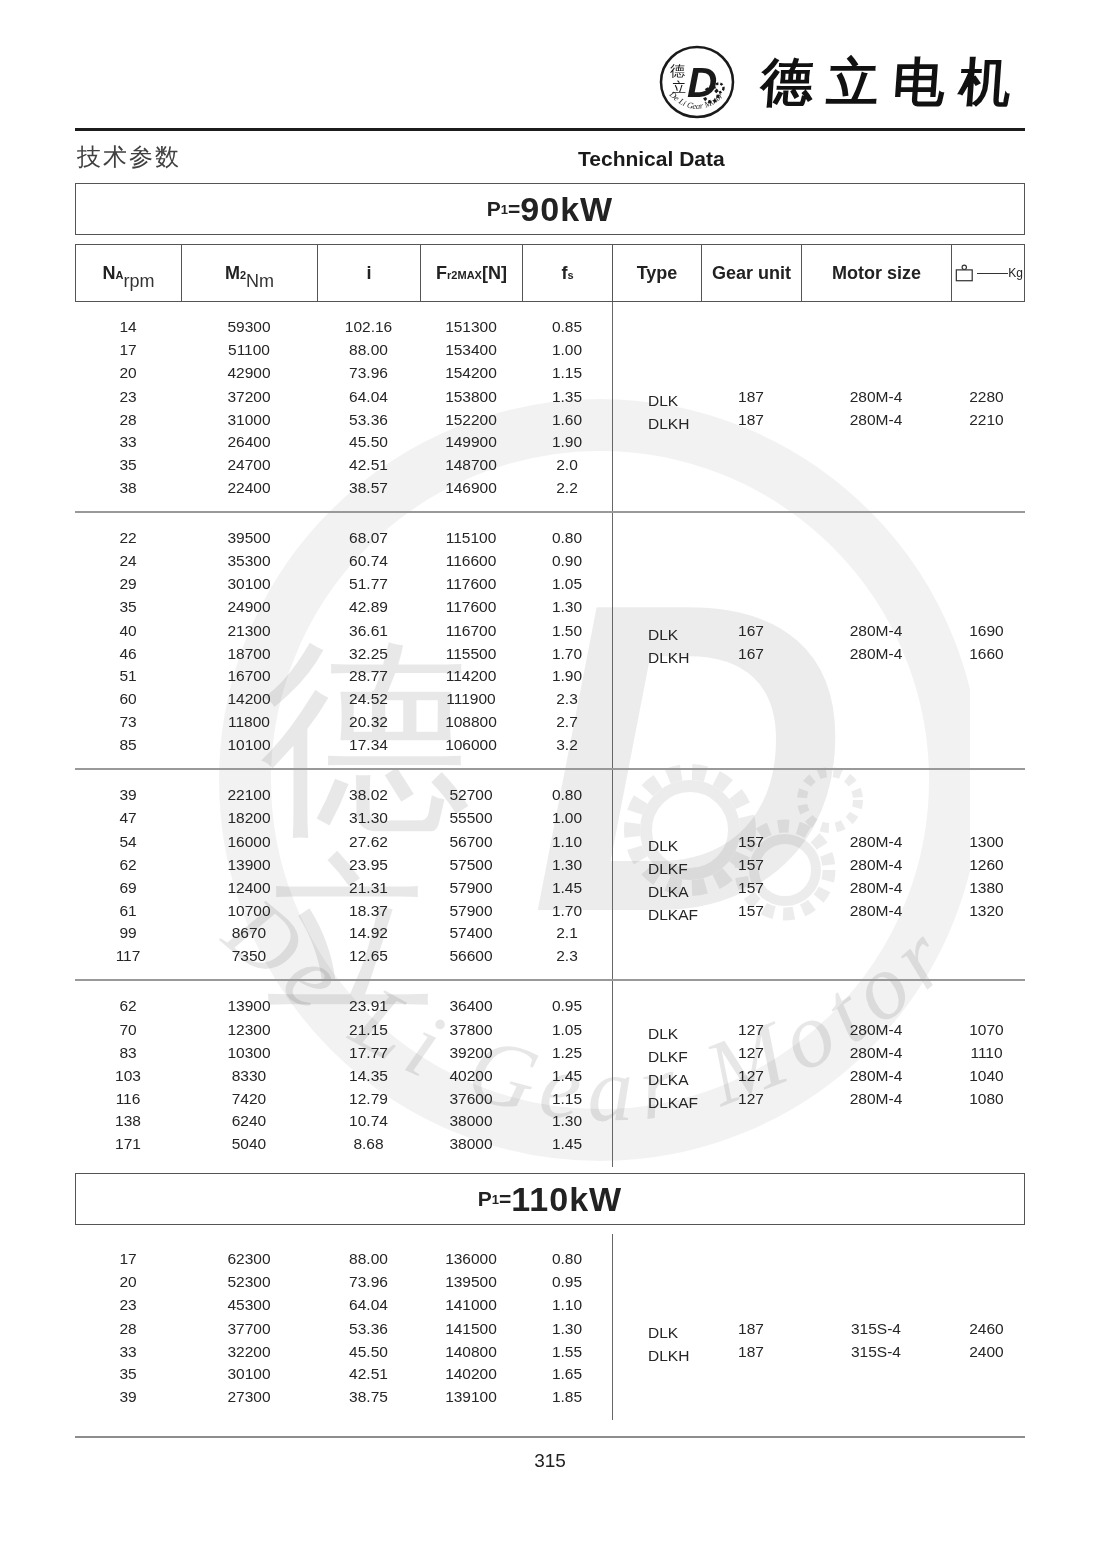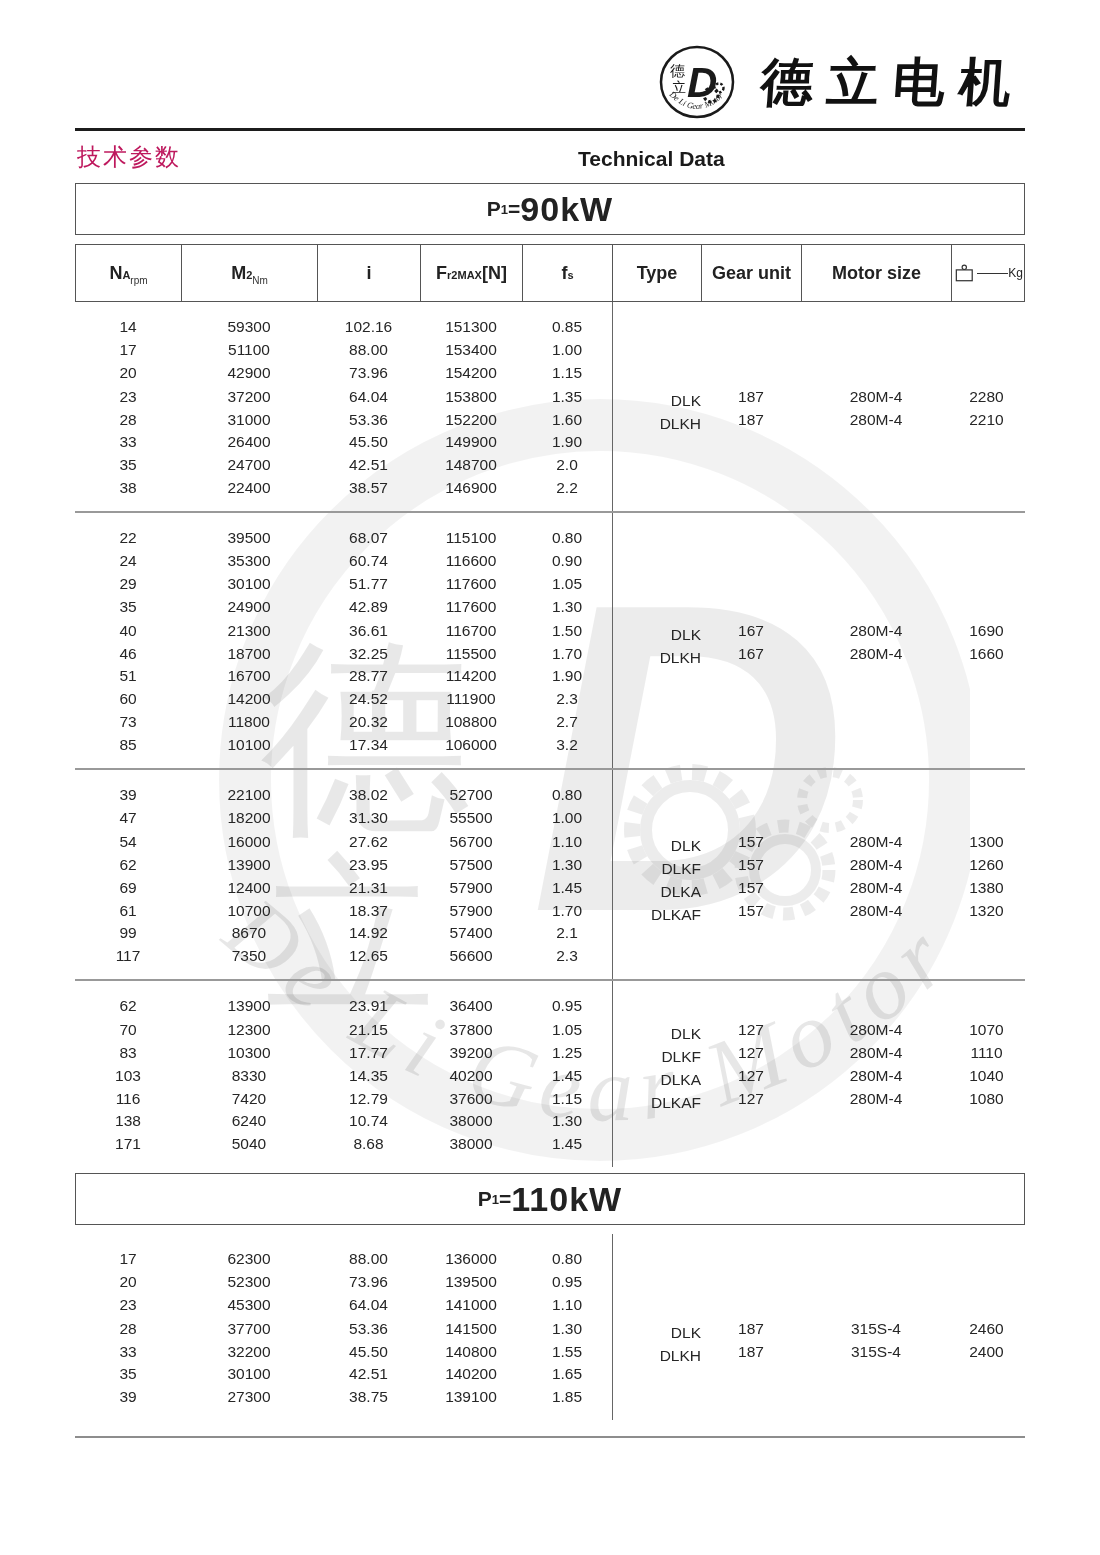--- a/index.html
+++ b/index.html
@@ -18,21 +18,21 @@
   .watermark{position:absolute;left:130px;top:380px;z-index:0;pointer-events:none;}
   
   .hdr{display:flex;justify-content:flex-end;align-items:center;gap:24px;height:86px;margin-bottom:2px;}
   .brand{
     font-family:"Liberation Serif", serif;
     font-weight:bold;font-size:52px;letter-spacing:14px;
     color:#111;white-space:nowrap;transform:skewX(-4deg);
   }
   .toprule{border-top:3px solid #1c1c1c;}
   .titles{position:relative;height:46px;}
-  .title-cn{position:absolute;left:2px;top:10px;font-size:24px;letter-spacing:2px;color:#be185d;}
+  .title-cn{position:absolute;left:2px;top:10px;font-size:24px;letter-spacing:2px;color:#404040;}
   .title-en{position:absolute;left:503px;top:16px;font-size:21px;font-weight:bold;color:#1a1a1a;}
   
   .power-box{
     margin-top:6px;margin-bottom:9px;height:50px;
     border:1.5px solid #555;
     display:flex;align-items:center;justify-content:center;
   }
   .power-box .pp{font-weight:bold;font-size:21px;}
   .power-box .psub{font-weight:bold;font-size:13px;vertical-align:-3px;}
   .power-box .pval{font-weight:bold;font-size:34px;letter-spacing:1px;}
@@ -44,34 +44,34 @@
     height:56px;
   }
   .hcell{
     border-right:1.5px solid #555;
     display:flex;align-items:center;justify-content:center;
     line-height:1.05;
   }
   .hcell:last-child{border-right:none;}
   .hmain{font-weight:bold;font-size:18px;}
   .hsub{font-weight:bold;font-size:11px;}
-  .hunit{font-size:10px;color:#333;margin-top:16px;}
+  .hunit{font-size:18px;color:#333;margin-top:16px;}
   .kg-line{width:44px;border-top:1.5px solid #333;margin:2px 0 1px 0;}
   .kg-label{font-size:12px;color:#222;}
   
   .block{position:relative;padding:13px 0 12px 0;}
   .block::after{content:'';position:absolute;left:537px;top:0;bottom:0;width:1px;background:#666;}
   .block.sep{border-top:2px solid #999;}
   .row{
     display:grid;
     grid-template-columns:106px 136px 103px 102px 90px 89px 100px 150px 71px;
     height:23px;align-items:center;
   }
   .cell{font-size:15.5px;text-align:center;color:#262626;white-space:nowrap;}
-  .cell.type{text-align:right;padding-left:36px;margin-top:8px;}
+  .cell.type{text-align:left;padding-left:36px;margin-top:8px;}
   
   .botrule{margin-top:16px;border-top:2.5px solid #8d8d8d;}
   .pageno{margin-top:12px;text-align:center;font-size:19px;color:#222;}
 </style>
 </head>
 <body>
 
 <div class="page">
 
   <svg class="watermark" width="840" height="880" viewBox="0 0 840 880">
@@ -611,15 +611,16 @@
             <div class="cell">1.85</div>
             <div class="cell type"></div>
             <div class="cell"></div>
             <div class="cell"></div>
             <div class="cell"></div>
           </div>
         </div>
       </div>
 
     <div class="botrule"></div>
+    <div class="pageno">315</div>
 
   </div>
 </div>
 
 </body></html>

